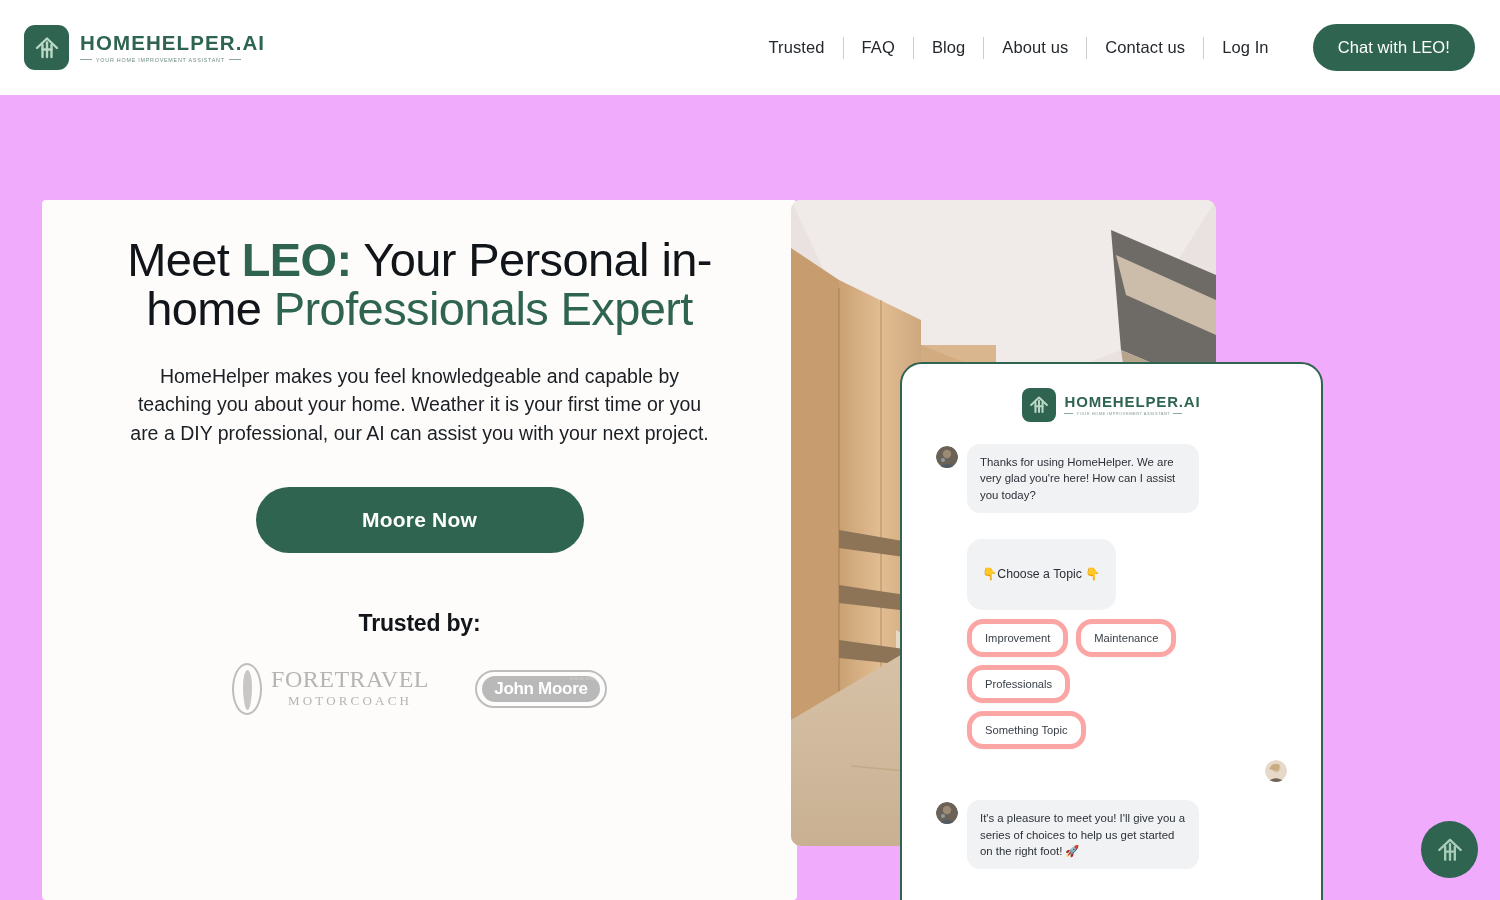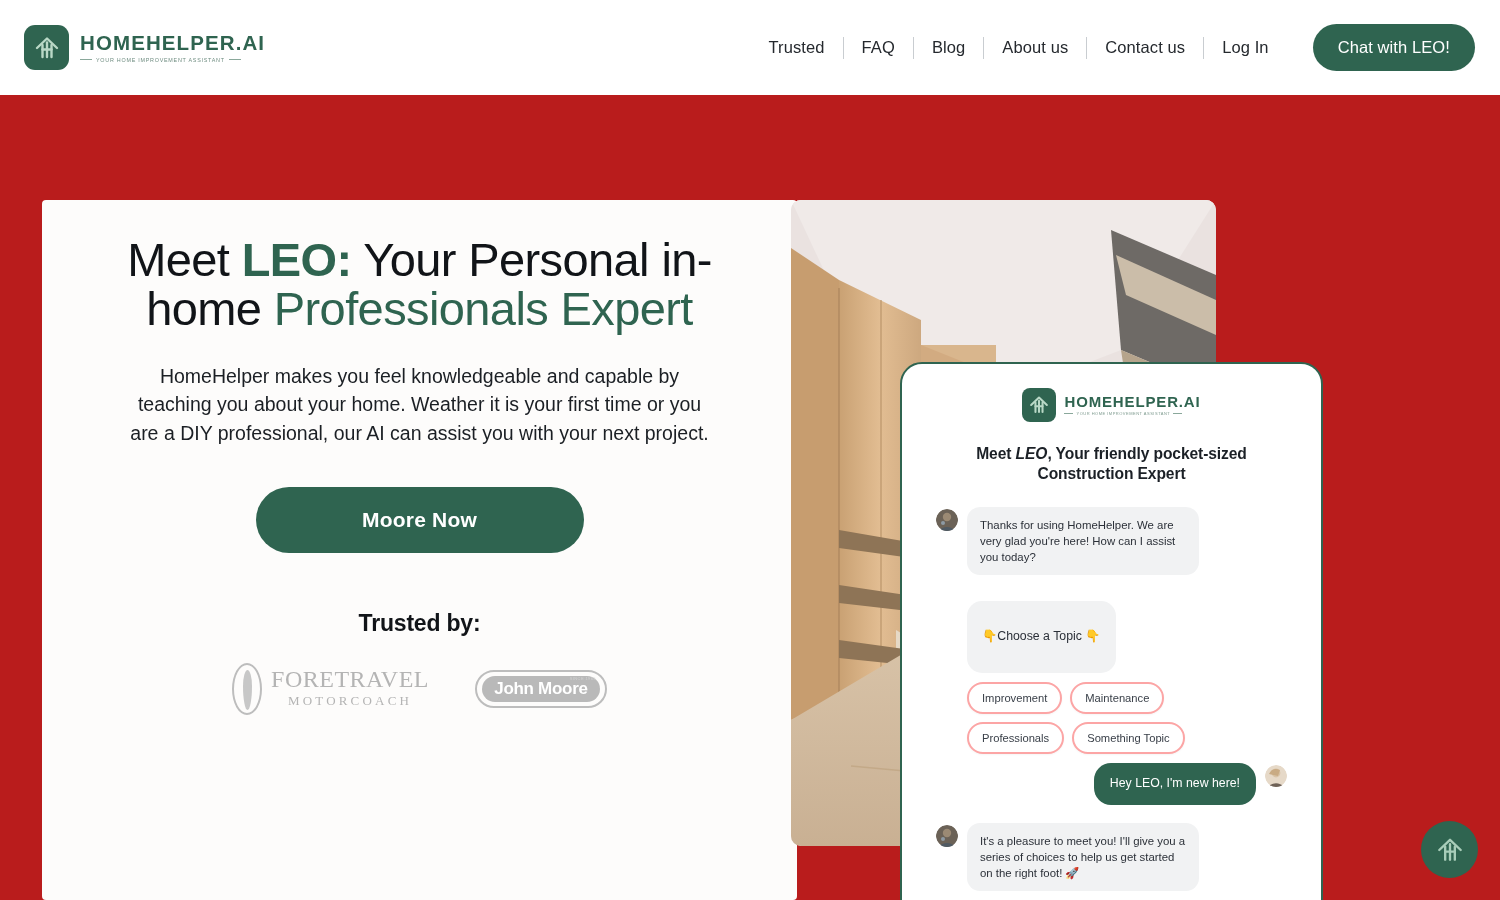--- a/index.html
+++ b/index.html
@@ -2,21 +2,21 @@
 <html><head>
 <meta charset="utf-8">
 <style>
   * { box-sizing: border-box; margin: 0; padding: 0; }
   html, body {
     width: 1500px; height: 900px;
     background: #ffffff;
     font-family: "Liberation Sans", sans-serif;
     overflow: hidden;
   }
-  .page { position: relative; width: 1500px; height: 900px; background:#b91c1c;text-decoration:underline; }
+  .page { position: relative; width: 1500px; height: 900px; background:#f0abfc;text-decoration:underline; }
 
   
   .header {
     position: absolute; top: 0; left: 0; width: 1500px; height: 95px;
     display: flex; align-items: center; background: #ffffff; z-index: 40;
   }
   .brand { display: flex; align-items: center; margin-left: 24px; }
   .brand-mark {
     width: 45px; height: 45px; border-radius: 11px; background: #2f6450;
     display: flex; align-items: center; justify-content: center;
@@ -164,21 +164,21 @@
     font-size: 11.4px; line-height: 1.43; color:#2b3038; max-width: 232px;
   }
   .bubble.bot { margin-left: 9px; }
   .bubble.user {
     background:#2f6450; color:#ffffff; margin-right: 9px;
     font-size: 12.3px; padding: 12px 16px; border-radius: 17px;
   }
   .bubble.topic { margin-left: 31px; font-size: 12.3px; padding: 27px 15px; border-radius:15px; display:inline-block;margin-top:17px; }
   .chips { margin-left: 31px; display:flex; flex-wrap: wrap; gap: 8px; width: 224px; margin-top: 9px; }
   .chip {
-    border: 2px solid #fca5a5; background:#ffffff; border-radius: 16px;
+    border: 5px solid #fca5a5; background:#ffffff; border-radius: 16px;
     padding: 8px 13px; font-size: 11.2px; color:#3a4049; cursor:pointer;
     font-family:"Liberation Sans", sans-serif; white-space:nowrap;
     box-shadow: 0 1px 2px rgba(0,0,0,.04);
   }
   .spacer-sm { height: 9px; }
 
   
   .fab {
     position: absolute; left: 1421px; top: 821px; width: 57px; height: 57px;
     border-radius: 50%; background:#2f6450; border:none; cursor:pointer;
@@ -346,23 +346,20 @@
       <div class="cc-text">
         <div class="cc-name">HOMEHELPER.AI</div>
         <div class="cc-tag-row">
           <span class="cc-rule"></span>
           <span class="cc-tag">YOUR HOME IMPROVEMENT ASSISTANT</span>
           <span class="cc-rule"></span>
         </div>
       </div>
     </div>
 
-    <div class="cc-head">
-      <span>Meet </span><em>LEO</em><span>, Your friendly pocket-sized Construction Expert</span>
-    </div>
 
     <div class="msgs">
 
       <div class="row">
         <div class="avatar">
           <svg width="22" height="22" viewBox="0 0 22 22">
             <circle cx="11" cy="11" r="11" fill="#6b6257"></circle>
             <circle cx="11" cy="8" r="4.2" fill="#9b8a74"></circle>
             <path d="M2 22 q9 -8 18 0 z" fill="#4f5a63"></path>
             <circle cx="7" cy="14" r="2" fill="#8d9aa4"></circle>
@@ -378,21 +375,20 @@
       <div class="chips">
         <button class="chip">Improvement</button>
         <button class="chip">Maintenance</button>
         <button class="chip">Professionals</button>
         <button class="chip">Something Topic</button>
       </div>
 
       <div class="spacer-sm"></div>
 
       <div class="row right">
-        <div class="bubble user">Hey LEO, I'm new here!</div>
         <div class="avatar">
           <svg width="22" height="22" viewBox="0 0 22 22">
             <circle cx="11" cy="11" r="11" fill="#e6d9c8"></circle>
             <circle cx="11" cy="8" r="4.4" fill="#d8c3a6"></circle>
             <path d="M2.5 22 q8.5 -7.5 17 0 z" fill="#6f6257"></path>
             <path d="M4 9 q3 -7 11 -4 l-2 6 z" fill="#c9ab84"></path>
           </svg>
         </div>
       </div>
 

